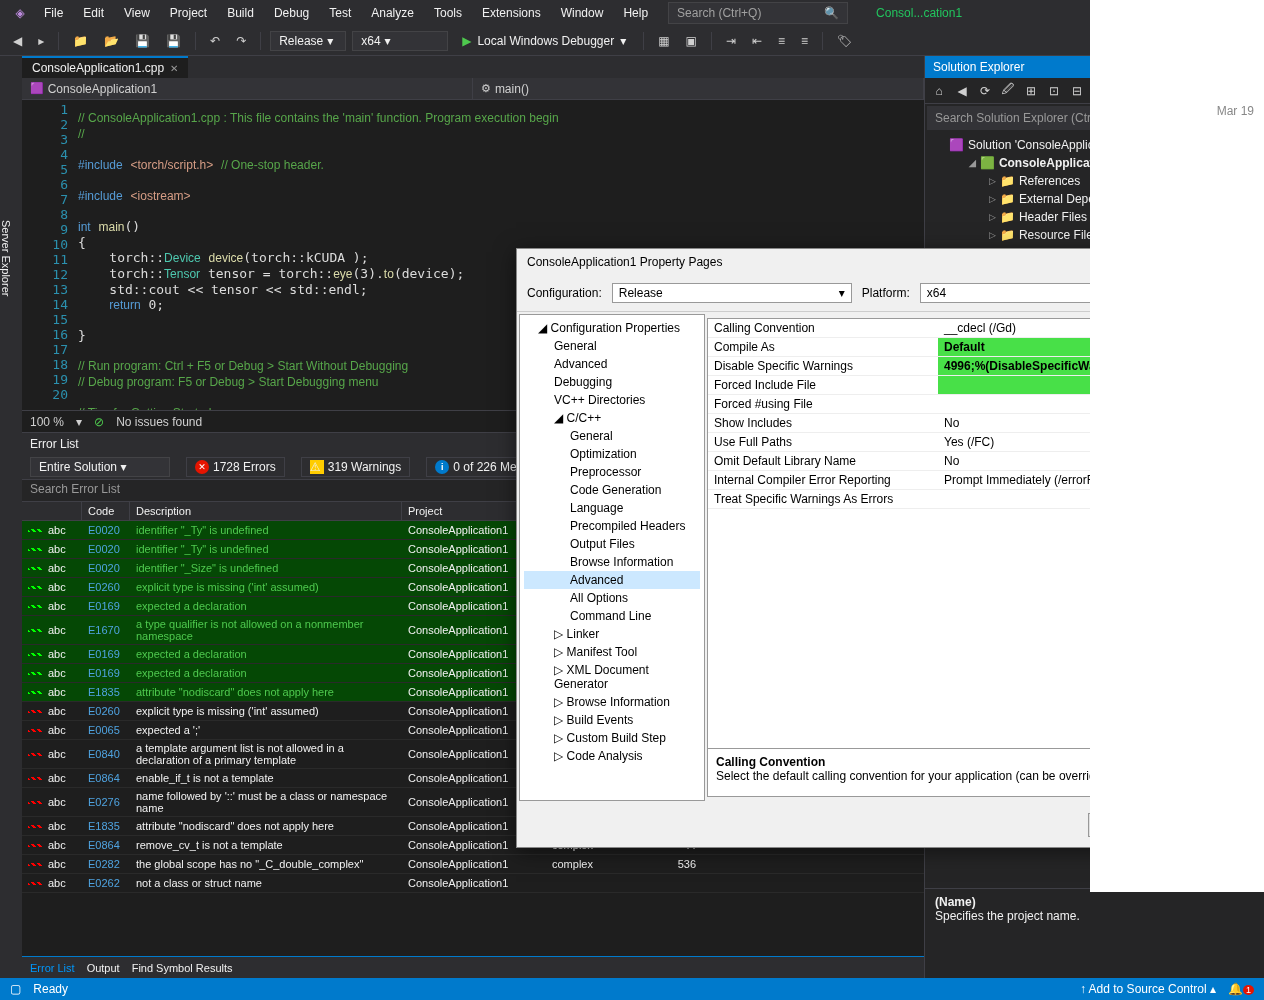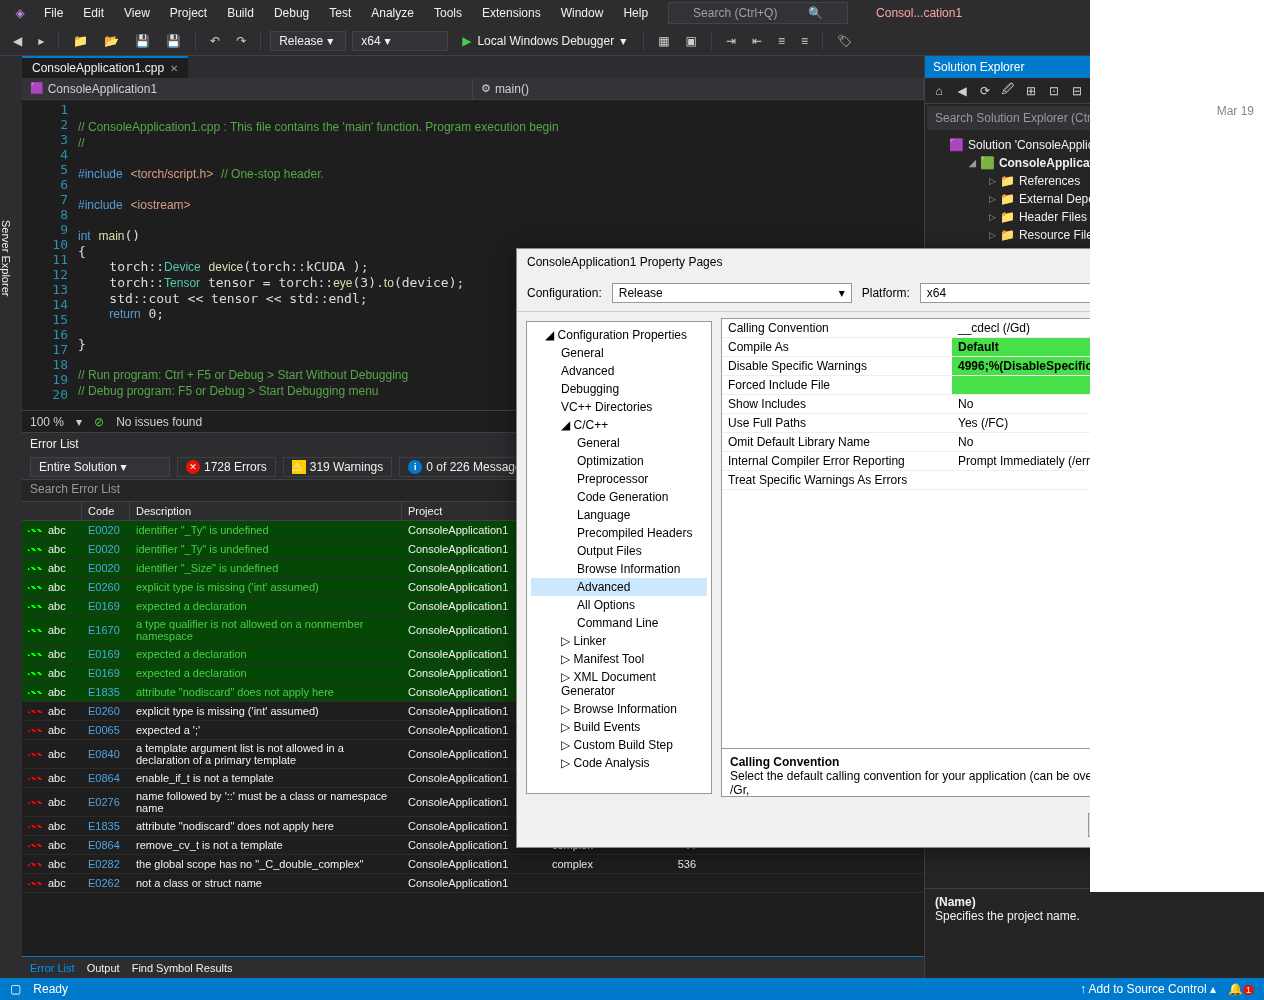--- a/index.html
+++ b/index.html
@@ -1,50 +1,50 @@
 <!DOCTYPE html>
 <html><head>
 <meta charset="utf-8">
 <style>
 *{margin:0;padding:0;box-sizing:border-box;font-family:"Segoe UI",Arial,sans-serif;font-size:12px}
 body{background:#2d2d30;color:#f1f1f1;width:1264px;height:1000px;overflow:hidden;position:relative}
 .menubar{height:26px;background:#2d2d30;display:flex;align-items:center;padding:0 8px;gap:4px}
 .vs-logo{width:24px;height:24px;display:flex;align-items:center;justify-content:center;color:#bd8bde}
 .menu-item{padding:3px 8px;color:#f1f1f1;cursor:pointer}
-.search-box{margin-left:8px;background:#333337;border:1px solid #434346;padding:2px 24px;width:180px;height:22px;color:#a0a0a0;display:flex;align-items:center;justify-content:space-between}
-.title-tab{margin-left:12px;background:#2d2d30;color:#fca5a5;padding:3px 12px}
+.search-box{margin-left:8px;background:#333337;border:1px solid #434346;padding:2px 8px;width:180px;height:22px;color:#a0a0a0;display:flex;align-items:center;justify-content:space-between}
+.title-tab{margin-left:12px;background:#2d2d30;color:#22c55e;padding:3px 12px}
 .win-controls{margin-left:auto;display:flex;gap:8px}
 .win-btn{width:40px;height:26px;display:flex;align-items:center;justify-content:center;color:#f1f1f1}
 .toolbar{height:30px;background:#2d2d30;display:flex;align-items:center;padding:0 8px;gap:6px;border-bottom:1px solid #3f3f46}
 .tb-btn{padding:3px 5px;color:#d0d0d0;display:flex;align-items:center;gap:3px}
 .tb-sep{width:1px;height:18px;background:#3f3f46;margin:0 3px}
 .tb-dropdown{background:#333337;border:1px solid #434346;padding:2px 8px;color:#f1f1f1;display:flex;align-items:center;gap:4px}
 .debug-btn{display:flex;align-items:center;gap:6px;color:#f1f1f1;padding:3px 8px}
 .debug-btn .play{color:#4ec94e}
 .livesh{margin-left:auto;display:flex;align-items:center;gap:6px;color:#f1f1f1}
 .left-rail{position:absolute;left:0;top:56px;width:22px;height:400px;background:#2d2d30;writing-mode:vertical-lr;text-align:center;padding-top:4px;color:#f1f1f1;font-size:11px}
 .main-area{display:flex;position:absolute;left:22px;top:56px;right:0;bottom:22px}
 .editor-col{flex:1;display:flex;flex-direction:column;min-width:0}
 .sol-col{width:340px;background:#252526;display:flex;flex-direction:column;border-left:1px solid #3f3f46}
 .tabstrip{height:22px;background:#2d2d30;display:flex;align-items:center}
 .doc-tab{background:#1e1e1e;padding:3px 10px;color:#f1f1f1;display:flex;align-items:center;gap:6px;border-top:2px solid #007acc}
 .tab-x{color:#999;font-size:10px}
 .nav-bar{height:22px;background:#333337;display:flex;border-bottom:1px solid #3f3f46}
 .nav-combo{flex:1;border-right:1px solid #3f3f46;padding:2px 8px;display:flex;align-items:center;gap:4px;color:#d0d0d0;font-size:11px}
 .code-area{flex:1;background:#1e1e1e;display:flex;overflow:hidden;min-height:310px;max-height:310px}
 .gutter{width:56px;background:#1e1e1e;text-align:right;color:#2b91af;padding:2px 10px 2px 2px;font-family:Consolas,monospace;font-size:13px;line-height:15px}
-.code-text{flex:1;font-family:Consolas,monospace;font-size:13px;line-height:15px;padding:19px 0;white-space:pre;color:#dcdcdc;overflow:hidden}
+.code-text{flex:1;font-family:Consolas,monospace;font-size:13px;line-height:15px;padding:10px 0;white-space:pre;color:#dcdcdc;overflow:hidden}
 .c-comment{color:#57a64a}
 .c-keyword{color:#569cd6}
 .c-type{color:#4ec9b0}
 .c-string{color:#d69d85}
 .c-func{color:#dcdcaa}
 .status-row{height:22px;background:#1e1e1e;border-top:1px solid #3f3f46;display:flex;align-items:center;padding:0 8px;gap:12px;color:#d0d0d0;font-size:11px}
 .err-hdr{height:22px;background:#2d2d30;border-top:1px solid #3f3f46;display:flex;align-items:center;padding:0 8px;color:#f1f1f1}
-.err-toolbar{height:26px;background:#2d2d30;display:flex;align-items:center;padding:0 8px;gap:7px;border-bottom:1px solid #3f3f46}
+.err-toolbar{height:26px;background:#2d2d30;display:flex;align-items:center;padding:0 8px;gap:16px;border-bottom:1px solid #3f3f46}
 .err-combo{background:#333337;border:1px solid #434346;padding:2px 8px;width:140px;color:#f1f1f1}
 .err-pill{display:flex;align-items:center;gap:4px;padding:2px 8px;border:1px solid #3f3f46}
 .err-pill.red .ico{background:#e51400;color:#fff;border-radius:50%;width:14px;height:14px;display:flex;align-items:center;justify-content:center;font-size:9px}
 .err-pill.yel .ico{background:#ffcc00;width:14px;height:14px}
 .err-pill.blu .ico{background:#007acc;color:#fff;border-radius:50%;width:14px;height:14px;display:flex;align-items:center;justify-content:center;font-size:9px;font-weight:bold}
 .err-search{height:22px;background:#252526;padding:2px 8px;color:#999;border-bottom:1px solid #3f3f46}
 .err-table{flex:1;overflow:auto;background:#1e1e1e}
 .err-thead{display:flex;background:#2d2d30;border-bottom:1px solid #3f3f46;position:sticky;top:0}
 .err-th{padding:3px 6px;border-right:1px solid #3f3f46;font-size:11px}
 .err-row{display:flex;border-bottom:1px solid #2a2a2a;min-height:19px;align-items:center}
@@ -75,21 +75,21 @@
 .indent1{padding-left:24px}
 .indent2{padding-left:44px}
 .indent3{padding-left:64px}
 .tri{font-size:9px;color:#999}
 .prop-panel{height:90px;background:#252526;border-top:1px solid #3f3f46;padding:6px 10px}
 .dialog{position:absolute;left:516px;top:248px;width:748px;height:600px;background:#f0f0f0;color:#000;border:1px solid #888;box-shadow:0 4px 20px rgba(0,0,0,.5);display:flex;flex-direction:column}
 .dlg-title{padding:6px 10px;font-size:12px}
 .dlg-cfg{padding:8px 10px;display:flex;align-items:center;gap:10px;border-bottom:1px solid #ccc}
 .dlg-select{border:1px solid #999;padding:2px 6px;background:#fff;display:flex;align-items:center;justify-content:space-between}
 .dlg-body{flex:1;display:flex;overflow:hidden}
-.dlg-tree{width:186px;border:1px solid #999;margin:9px;padding:4px;overflow:auto;background:#fff}
+.dlg-tree{width:186px;border:1px solid #999;margin:2px;padding:4px;overflow:auto;background:#fff}
 .dlg-tree-row{padding:2px 2px;display:flex;align-items:center;gap:4px;font-size:12px}
 .dlg-tree-row.sel{background:#cce8ff}
 .dti1{padding-left:14px}
 .dti2{padding-left:30px}
 .dti3{padding-left:46px}
 .dlg-grid{flex:1;margin:6px 6px 6px 0;display:flex;flex-direction:column}
 .dlg-props{border:1px solid #999;flex:1;background:#fff}
 .prop-row{display:flex;border-bottom:1px solid #eee;min-height:18px}
 .prop-k{width:230px;padding:2px 6px;font-size:12px}
 .prop-v{flex:1;padding:2px 6px;font-size:12px}
@@ -494,20 +494,24 @@
           </div>
           <div class="prop-row">
             <div class="prop-k">Disable Specific Warnings</div>
             <div class="prop-v hilite">4996;%(DisableSpecificWarnings)</div>
           </div>
           <div class="prop-row">
             <div class="prop-k">Forced Include File</div>
             <div class="prop-v hilite"></div>
           </div>
           <div class="prop-row">
+            <div class="prop-k">Forced #using File</div>
+            <div class="prop-v"></div>
+          </div>
+          <div class="prop-row">
             <div class="prop-k">Show Includes</div>
             <div class="prop-v">No</div>
           </div>
           <div class="prop-row">
             <div class="prop-k">Use Full Paths</div>
             <div class="prop-v">Yes (/FC)</div>
           </div>
           <div class="prop-row">
             <div class="prop-k">Omit Default Library Name</div>
             <div class="prop-v">No</div>

